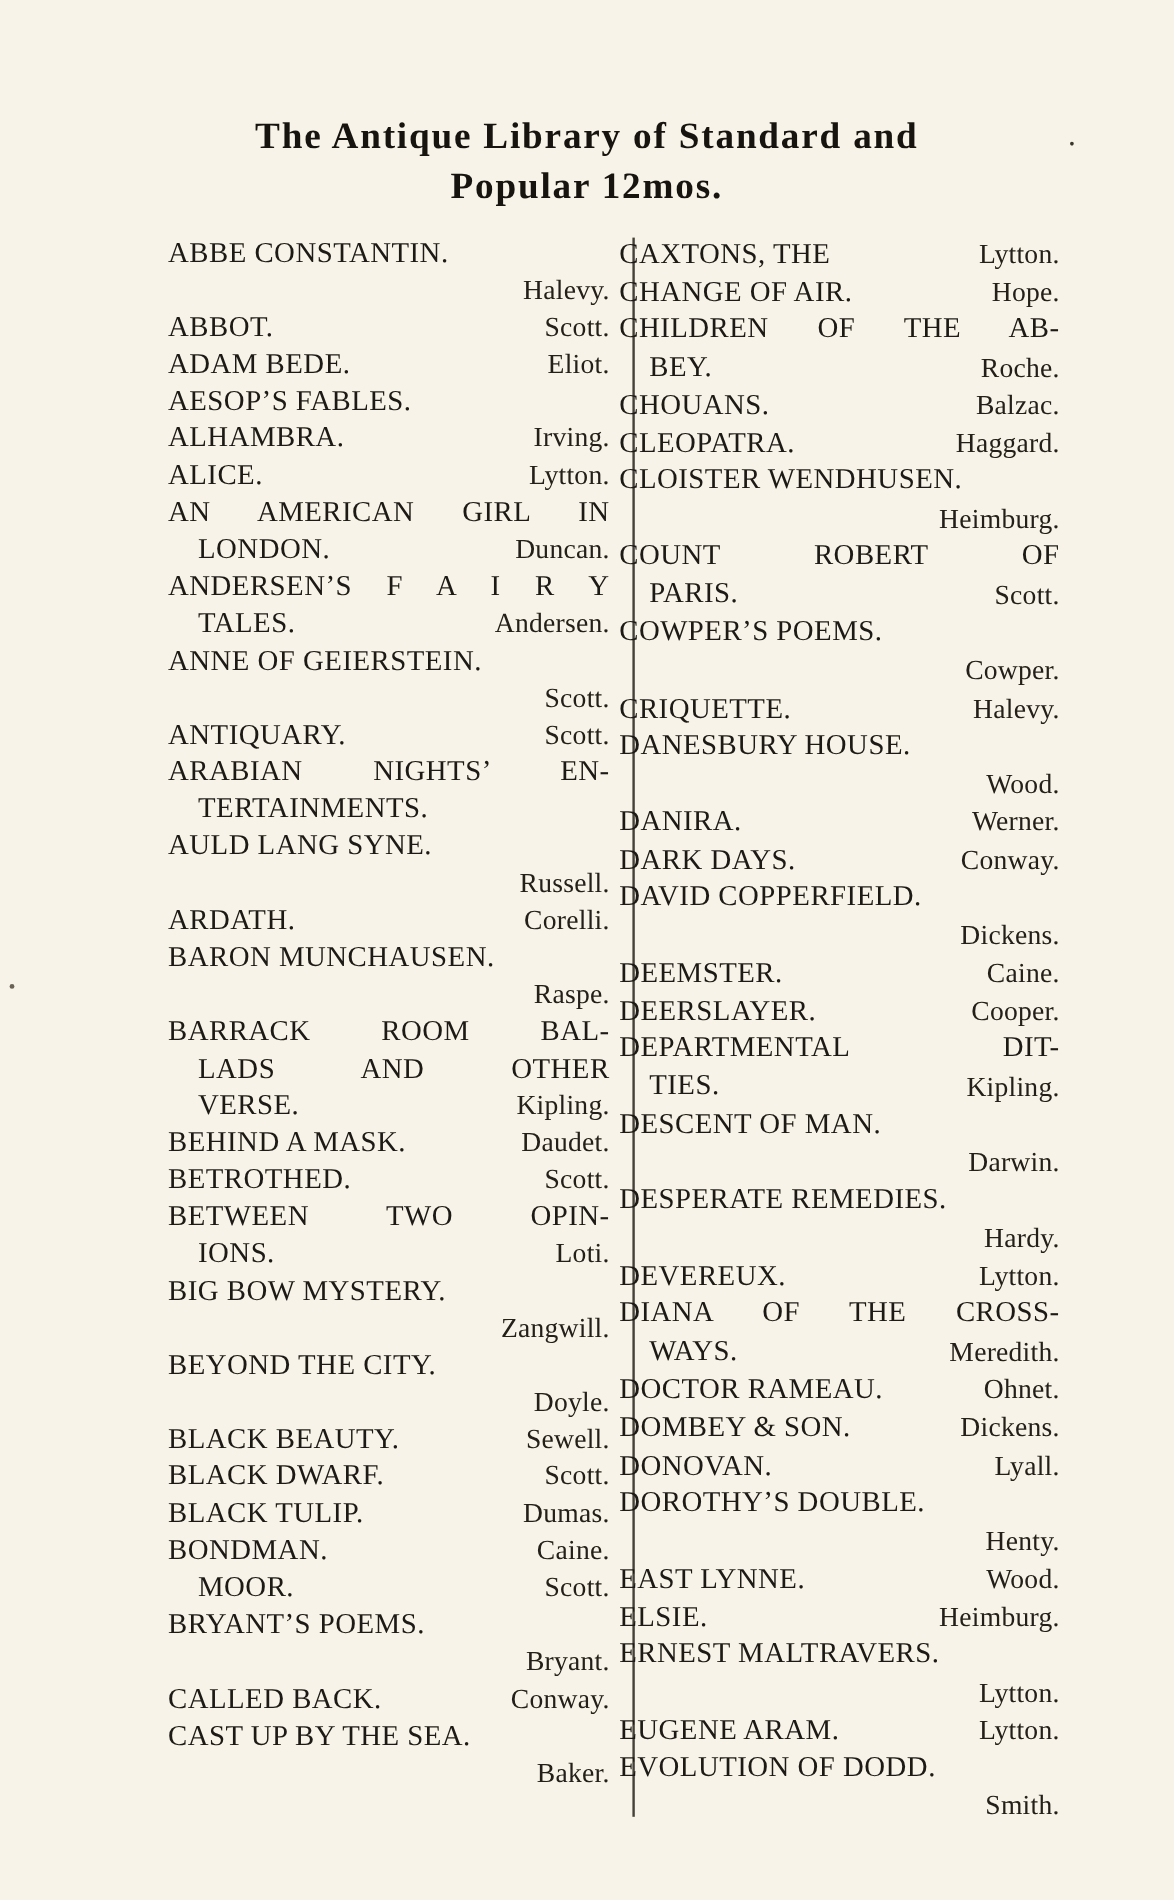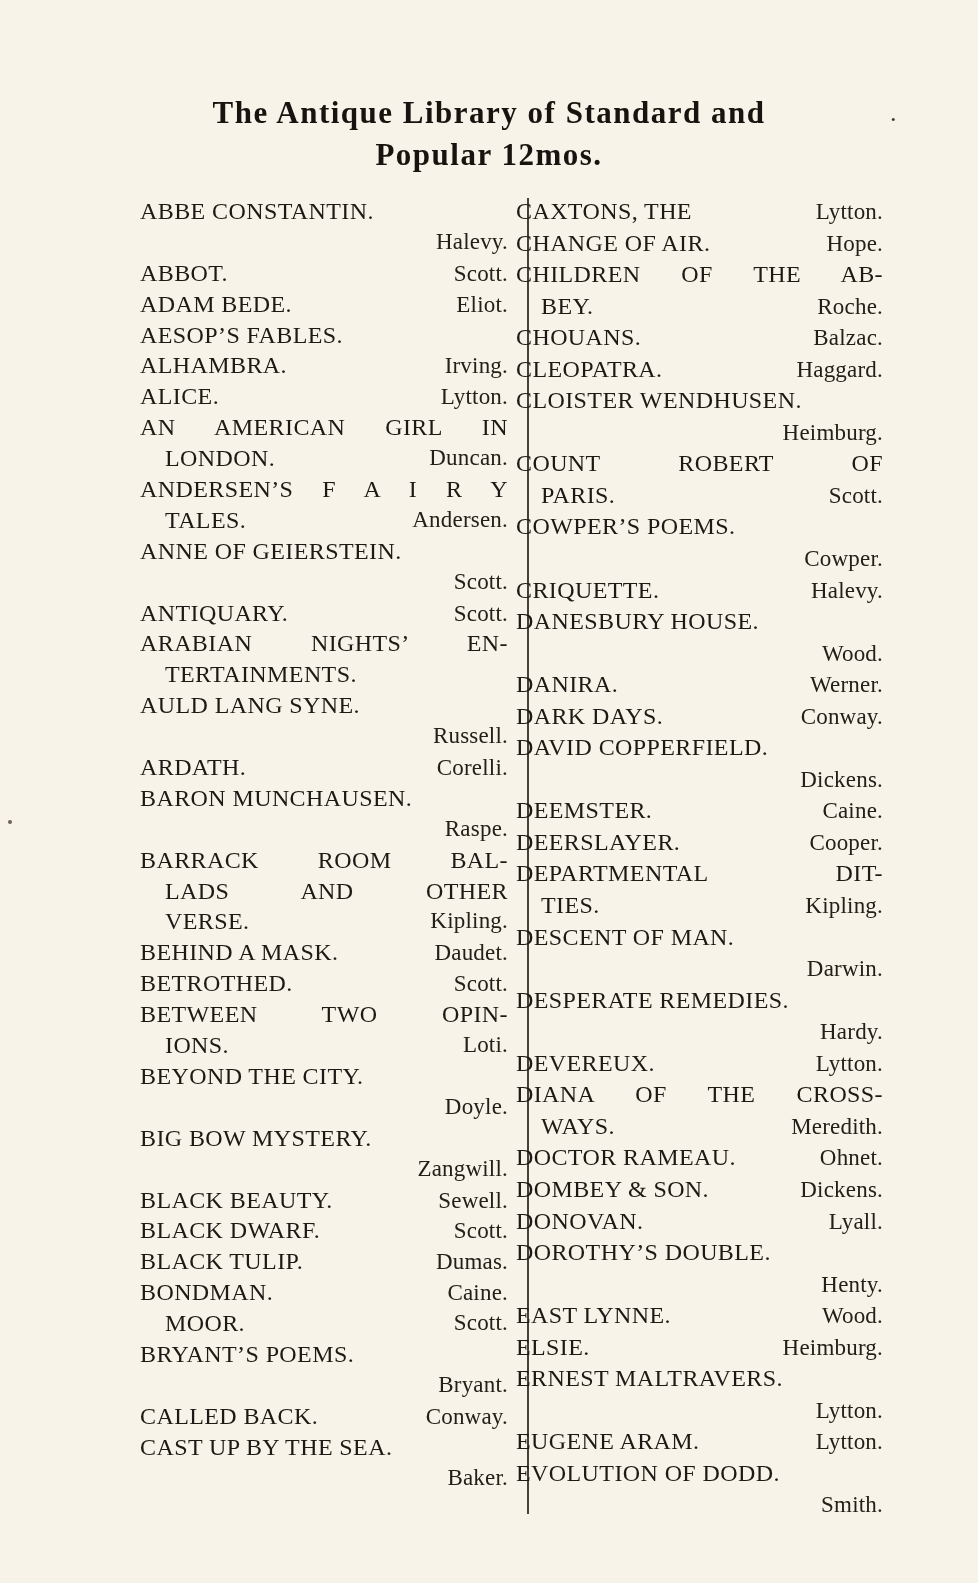--- a/index.html
+++ b/index.html
@@ -220,36 +220,36 @@
           <span class="t">BETWEEN TWO OPIN-</span>
           <span class="a"></span>
         </div>
         <div class="line ind">
           <span class="t">IONS.</span>
           <span class="a">Loti.</span>
         </div>
       </div>
       <div class="entry">
         <div class="line">
+          <span class="t">BIG BOW MYSTERY.</span>
+          <span class="a"></span>
+        </div>
+        <div class="line">
+          <span class="t"></span>
+          <span class="a">Zangwill.</span>
+        </div>
+      </div>
+      <div class="entry">
+        <div class="line">
           <span class="t">BEYOND THE CITY.</span>
           <span class="a"></span>
         </div>
         <div class="line">
           <span class="t"></span>
           <span class="a">Doyle.</span>
-        </div>
-      </div>
-      <div class="entry">
-        <div class="line">
-          <span class="t">BIG BOW MYSTERY.</span>
-          <span class="a"></span>
-        </div>
-        <div class="line">
-          <span class="t"></span>
-          <span class="a">Zangwill.</span>
         </div>
       </div>
       <div class="entry">
         <div class="line">
           <span class="t">BLACK BEAUTY.</span>
           <span class="a">Sewell.</span>
         </div>
       </div>
       <div class="entry">
         <div class="line">

